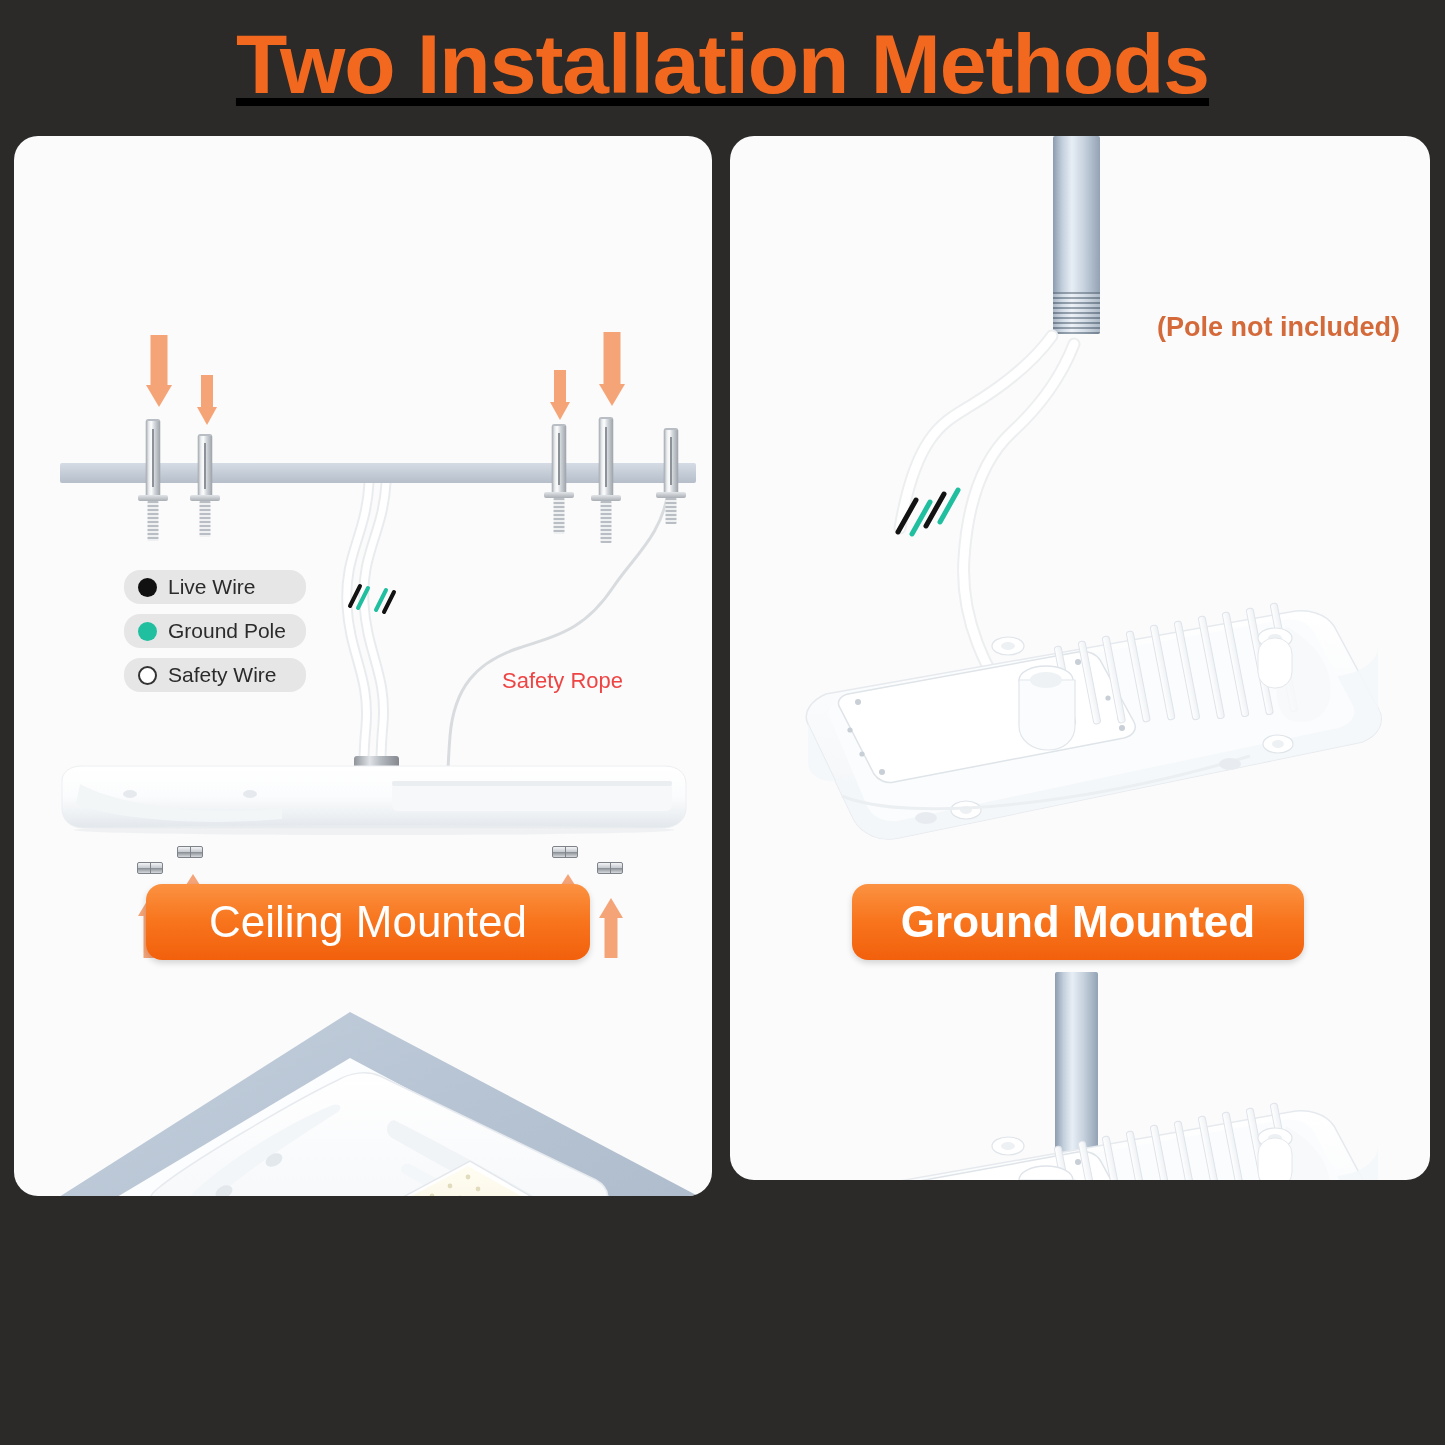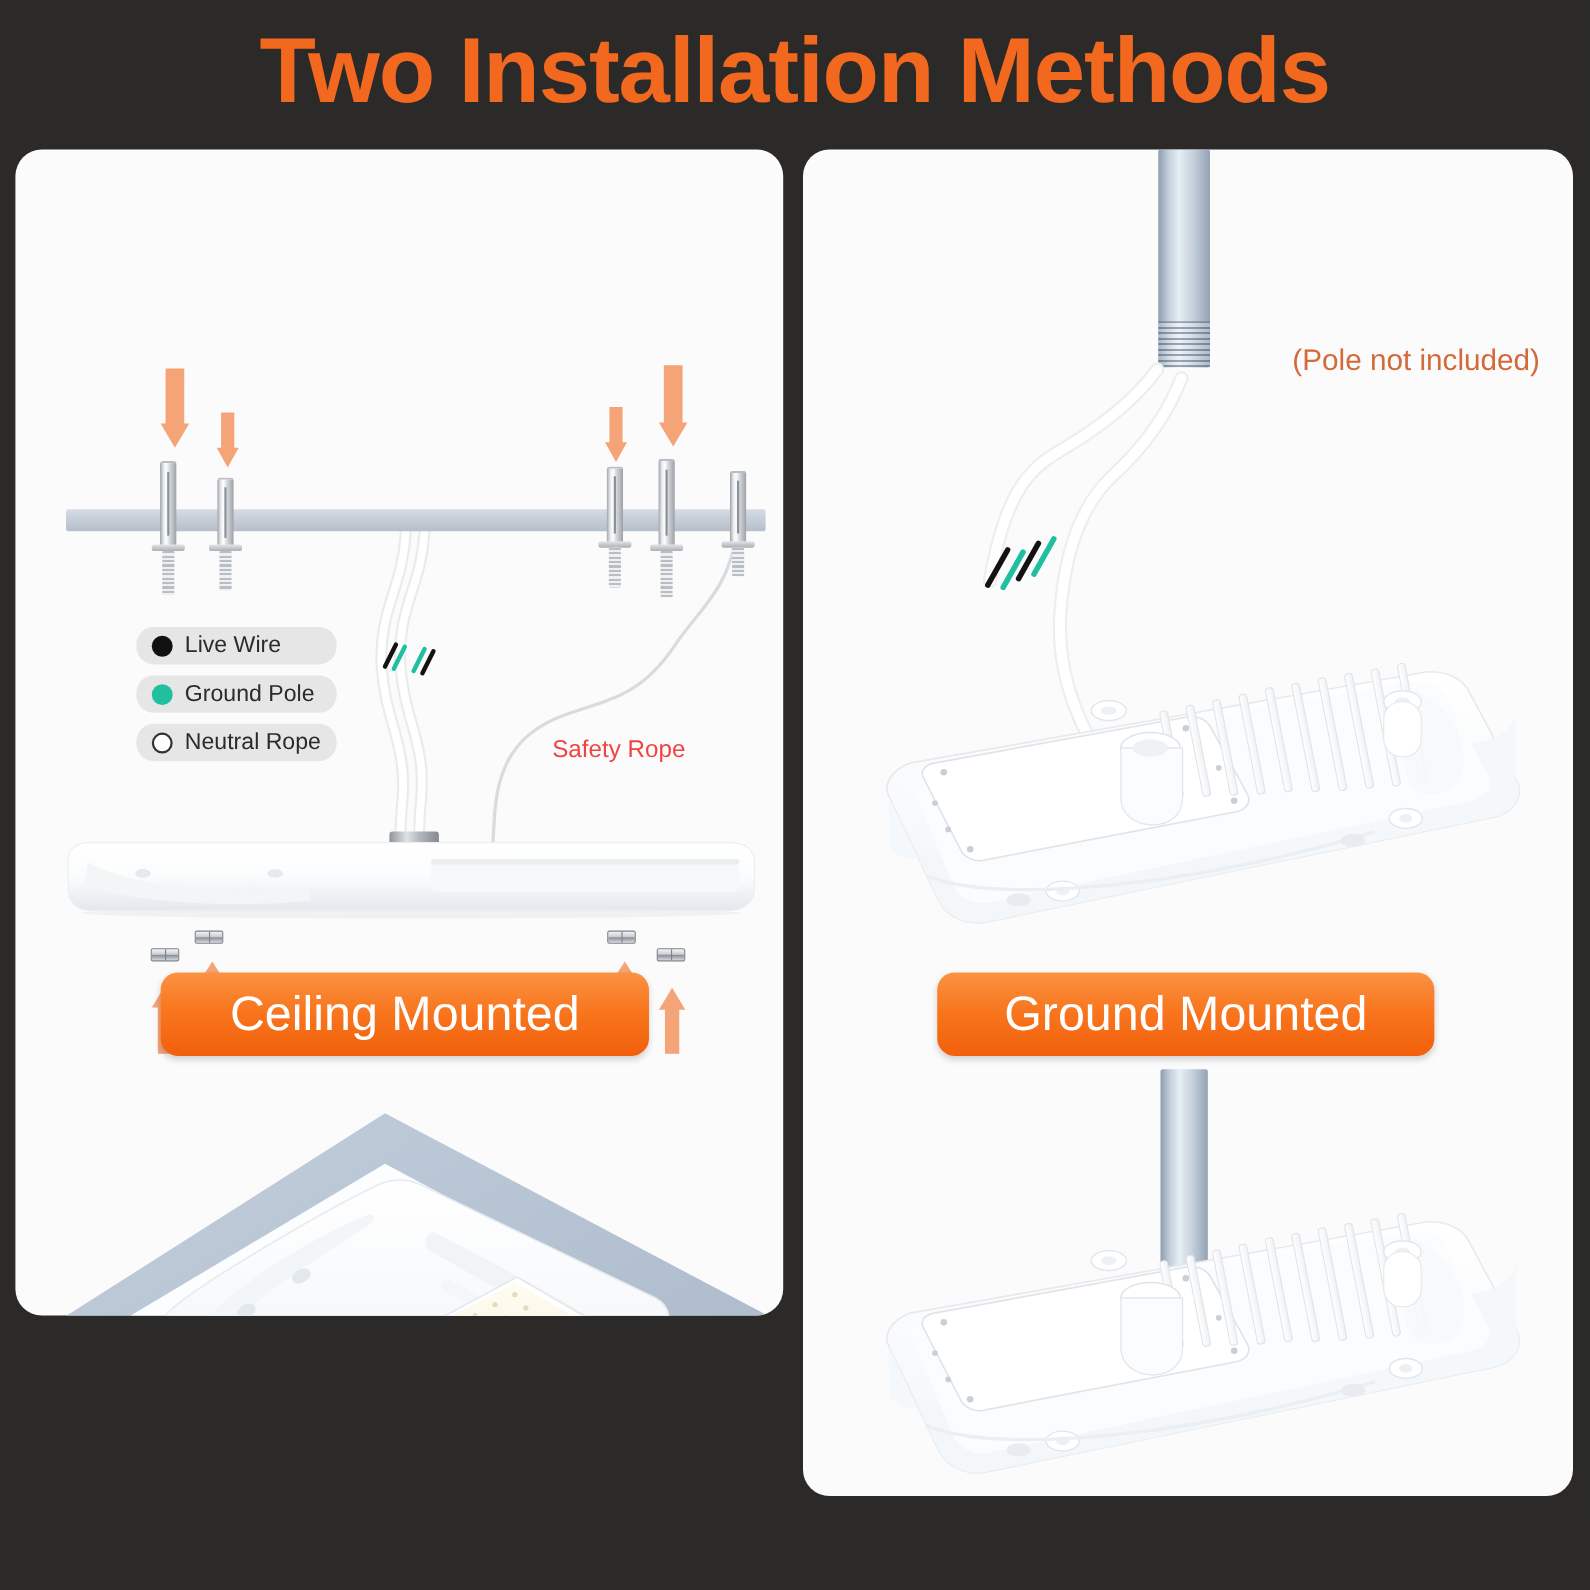--- a/index.html
+++ b/index.html
@@ -6,35 +6,35 @@
   body{
     width:1445px;height:1445px;
     background:#2b2a29;
     font-family:"Liberation Sans", sans-serif;
     overflow:hidden;
     position:relative;
   }
   
   #title-bar{
     position:absolute;left:0;top:0;width:1445px;height:128px;
-    display:flex;align-items:center;justify-content:center;
+    display:flex;align-items:center;justify-content:center;text-decoration:underline;
   }
   #page-title{
     font-size:84px;font-weight:bold;color:#f2681e;
     letter-spacing:-1px;line-height:1;
     font-family:"Liberation Sans", sans-serif;
     white-space:nowrap;
   }
   
   .panel{
     position:absolute;background:#fbfbfb;border-radius:24px;
     overflow:hidden;
   }
   #panel-ceiling{left:14px;top:136px;width:698px;height:1060px;}
-  #panel-piping{left:730px;top:136px;width:700px;height:1224px;}
+  #panel-piping{left:730px;top:136px;width:700px;height:1044px;font-weight:bold;}
 
   
   .art{position:absolute;}
   
   .arrow-down,.arrow-up{position:absolute;}
   .arrow-down .shaft,.arrow-up .shaft{
     position:absolute;background:#f5a478;left:50%;transform:translateX(-50%);
   }
   .arrow-down .head{
     position:absolute;left:50%;transform:translateX(-50%);
@@ -252,21 +252,21 @@
     <div class="legend-row">
       <span class="legend-dot live"></span>
       <span class="legend-label">Live Wire</span>
     </div>
     <div class="legend-row">
       <span class="legend-dot ground"></span>
       <span class="legend-label">Ground Pole</span>
     </div>
     <div class="legend-row">
       <span class="legend-dot neutral"></span>
-      <span class="legend-label">Neutral Rope</span>
+      <span class="legend-label">Safety Wire</span>
     </div>
   </div>
 
   <div id="safety-rope-label">Safety Rope</div>
 
   <div class="clip" style="left:123px;top:726px;"></div>
   <div class="clip" style="left:163px;top:710px;"></div>
   <div class="clip" style="left:538px;top:710px;"></div>
   <div class="clip" style="left:583px;top:726px;"></div>
 

